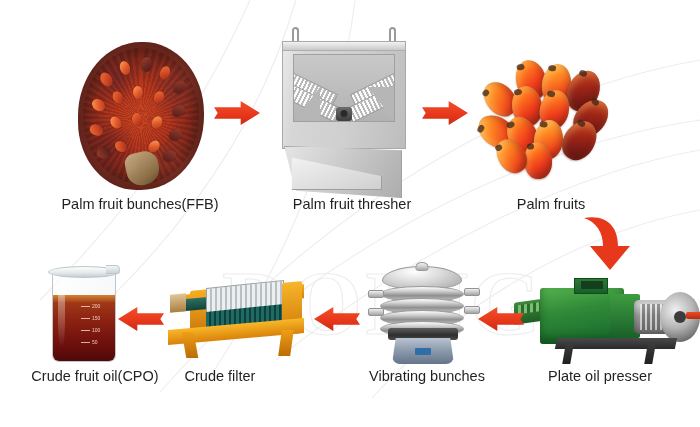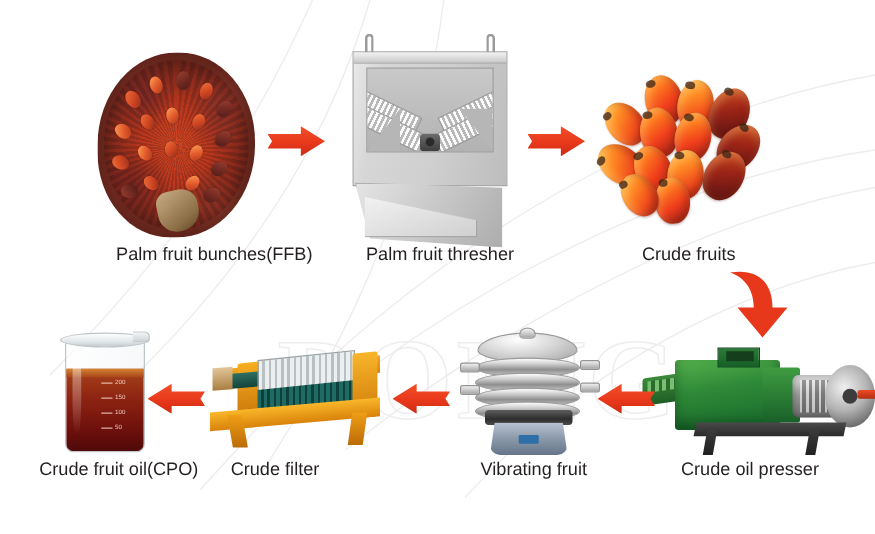--- a/index.html
+++ b/index.html
@@ -65,21 +65,21 @@
     box-shadow:0 0 1px rgba(70,22,14,.8);
   }
   .seed.d{ background:linear-gradient(140deg,#9c4030,#6c2720 60%,#4b1c17); }
   .seed.l{ background:linear-gradient(140deg,#ffa45c,#e2582a 55%,#a8381f); }
   .bunch-stem{
     position:absolute; left:38%; top:74%; width:26%; height:22%;
     border-radius:30% 40% 50% 45%;
     background:linear-gradient(150deg,#cbb28a,#8e7348 70%,#5e4a2c);
     opacity:.95; transform:rotate(-12deg);
   }
-  #ffb-cap { left:30px; top:196px; width:220px;text-align:right; }
+  #ffb-cap { left:30px; top:196px; width:220px; }
 
   
   #thresher-art { left:276px; top:28px; width:136px; height:158px; }
   .th-hook{
     position:absolute; width:7px; height:16px; top:-1px;
     border:2px solid #9a9a9a; border-bottom:none;
     border-radius:4px 4px 0 0; background:transparent;
   }
   .th-hook.l{ left:16px; } .th-hook.r{ right:16px; }
   .th-body{
@@ -452,61 +452,61 @@
       <i class="fr" style="left:40px;top:28px;width:30px;height:40px;transform:rotate(-8deg)"></i>
       <i class="fr" style="left:68px;top:32px;width:29px;height:39px;transform:rotate(12deg)"></i>
       <i class="fr dark" style="left:104px;top:40px;width:30px;height:40px;transform:rotate(40deg)"></i>
       <i class="fr bright" style="left:10px;top:54px;width:29px;height:39px;transform:rotate(-56deg)"></i>
       <i class="fr" style="left:36px;top:58px;width:29px;height:39px;transform:rotate(-24deg)"></i>
       <i class="fr bright" style="left:62px;top:62px;width:29px;height:39px;transform:rotate(6deg)"></i>
       <i class="fr dark" style="left:92px;top:62px;width:31px;height:41px;transform:rotate(32deg)"></i>
       <i class="fr" style="left:52px;top:84px;width:28px;height:37px;transform:rotate(-4deg)"></i>
       <i class="fr bright" style="left:26px;top:80px;width:27px;height:36px;transform:rotate(-34deg)"></i>
     </div>
-    <div class="caption" id="fruits-cap">Crude fruits</div>
+    <div class="caption" id="fruits-cap">Palm fruits</div>
   </div>
 
   <svg class="arrow" style="left:578px;top:212px" width="64" height="62" viewBox="0 0 64 62">
     <path d="M6 6 C 30 2, 40 16, 40 34 L 52 34 L 32 58 L 12 34 L 25 34 C 25 20, 18 10, 6 6 Z" fill="#e8381c"></path>
   </svg>
 
   <div class="node">
     <div class="art" id="press-art">
       <div class="pr-feed"></div>
       <div class="pr-body"></div>
       <div class="pr-hopper"></div>
       <div class="pr-barrel"></div>
       <div class="pr-motor"></div>
       <div class="pr-wheel"></div>
       <div class="pr-shaft"></div>
       <div class="pr-base"></div>
       <div class="pr-leg" style="left:50px;top:72px"></div>
       <div class="pr-leg" style="left:132px;top:72px"></div>
     </div>
-    <div class="caption" id="press-cap">Crude oil presser</div>
+    <div class="caption" id="press-cap">Plate oil presser</div>
   </div>
 
   <div class="arrow ar-h left" style="left:478px;top:306px"></div>
 
   <div class="node">
     <div class="art" id="vib-art">
       <div class="vb-lid"></div>
       <div class="vb-knob" style="left:54px"></div>
       <div class="vb-deck" style="top:24px"></div>
       <div class="vb-deck" style="top:36px"></div>
       <div class="vb-deck" style="top:48px"></div>
       <div class="vb-deck" style="top:59px"></div>
       <div class="vb-clamp" style="left:0px;top:28px"></div>
       <div class="vb-clamp" style="left:96px;top:26px"></div>
       <div class="vb-clamp" style="left:0px;top:46px"></div>
       <div class="vb-clamp" style="left:96px;top:44px"></div>
       <div class="vb-motorband"></div>
       <div class="vb-base"></div>
     </div>
-    <div class="caption" id="vib-cap">Vibrating fruit</div>
+    <div class="caption" id="vib-cap">Vibrating bunches</div>
   </div>
 
   <div class="arrow ar-h left" style="left:314px;top:306px"></div>
 
   <div class="node">
     <div class="art" id="filter-art">
       <div class="pf-frame-back"></div>
       <div class="pf-tail"></div>
       <div class="pf-hyd"></div>
       <div class="pf-ram"></div>

